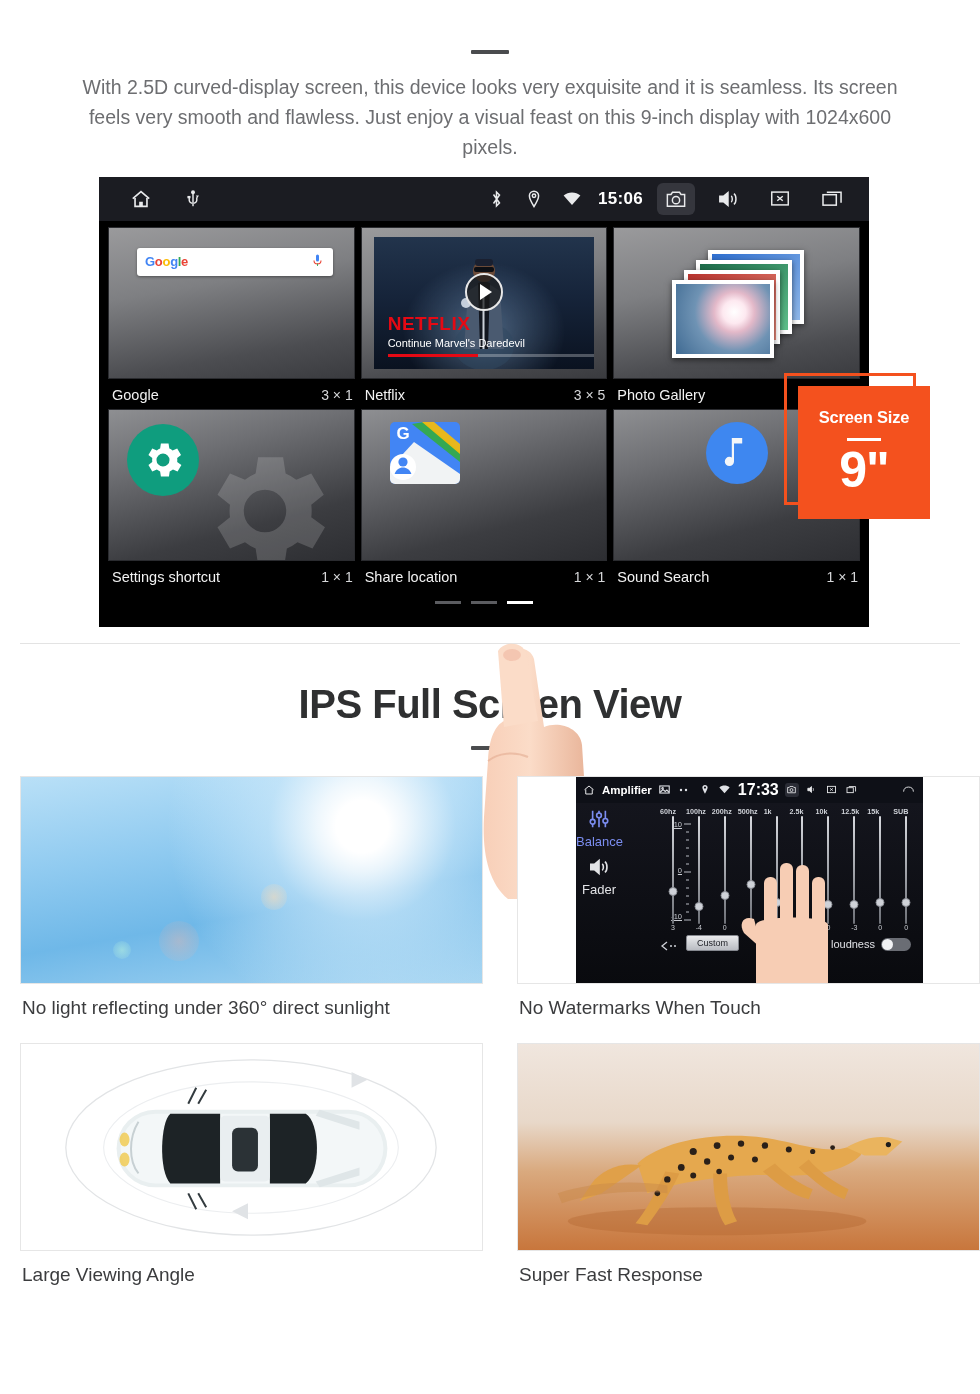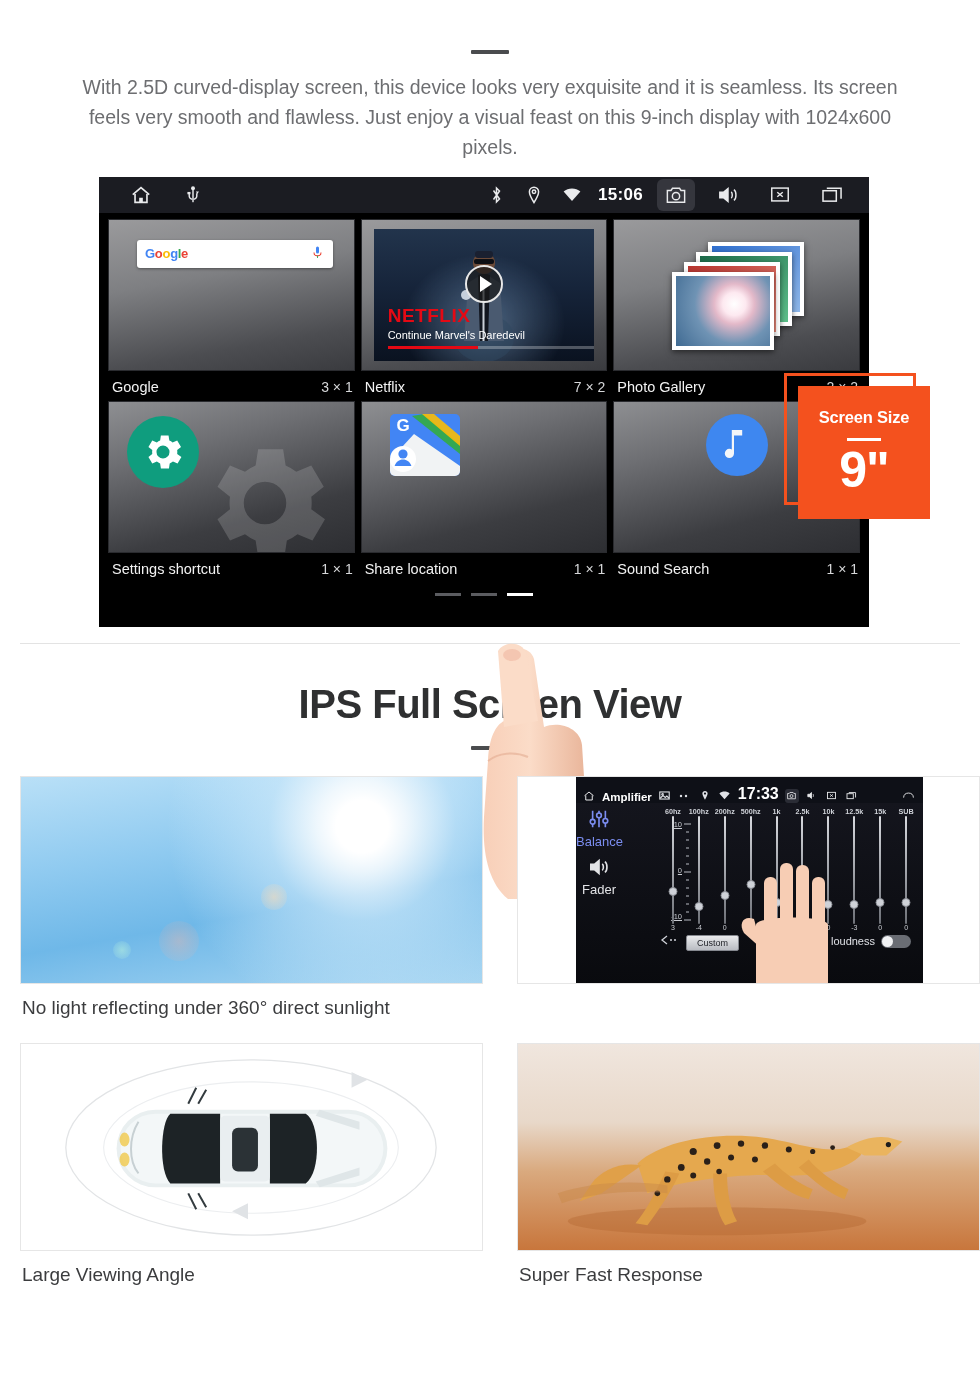--- a/index.html
+++ b/index.html
@@ -35,21 +35,21 @@
   }
 
   
   .device-wrap { position: relative; width: 980px; height: 470px; margin-top: 10px; }
   .device {
     position:absolute; left: 99px; top: 4px;
     width: 770px; height: 450px;
     background:#000; overflow:hidden;
   }
   .statusbar {
-    position:relative; height: 36px; background:#1b1c22;
+    position:relative; height: 44px; background:#1b1c22;
     display:flex; align-items:center;
   }
   .sb-left { display:flex; align-items:center; gap: 28px; padding-left: 30px; }
   .sb-right { margin-left:auto; display:flex; align-items:center; gap: 14px; padding-right: 18px; }
   .sb-ico { width:24px; height:24px; display:inline-flex; align-items:center; justify-content:center; color:#e9eaec; }
   .sb-ico svg { display:block; }
   .sb-clock { color:#fff; font-size:17px; font-weight:600; letter-spacing:0.3px; }
   .sb-btn { width:38px;height:32px;display:flex;align-items:center;justify-content:center;border-radius:6px;color:#e9eaec;}
   .sb-btn.active { background:#35363d; }
 
@@ -166,40 +166,40 @@
   .sky {
     position:absolute; inset:0;
     background:
       radial-gradient(circle at 74% 24%, #ffffff 0%, #ffffff 7%, rgba(255,255,255,.85) 12%, rgba(215,238,252,.55) 25%, rgba(150,206,244,0) 52%),
       linear-gradient(170deg,#b9e0f7 0%, #8fcaf0 35%, #6fb8e8 62%, #a8d6f2 100%);
   }
   .flare { position:absolute; border-radius:50%; }
 
   
   .amp { position:absolute; left:58px; top:0; width:347px; height:208px; background:#07080c; }
-  .amp-top { height:26px; background:#0e1017; display:flex; align-items:flex-end; padding:0 6px; gap:6px; color:#dfe1e6; }
+  .amp-top { height:26px; background:#0e1017; display:flex; align-items:center; padding:0 6px; gap:6px; color:#dfe1e6; }
   .amp-title { font-size:11.5px; font-weight:bold; color:#fff; }
   .amp-ico { width:14px;height:14px;display:inline-flex;align-items:center;justify-content:center; }
   .amp-clock { font-size:16px; color:#fff; font-weight:600; }
   .amp-body { display:flex; height:182px; background:linear-gradient(180deg,#14151d,#090a0e); }
   .amp-side { width:46px; padding-top:6px; text-align:center; }
   .amp-side .lbl { font-size:13px; color:#7b8df0; margin-top:1px; }
   .amp-side .lbl.w { color:#e2e3e6; }
   .amp-main { flex:1; position:relative; padding: 4px 4px 0 4px; }
   .freqrow { display:flex; margin-left:34px; }
-  .freqrow span { flex:1; text-align:center; font-size:7.2px; color:#cfd2d8; font-weight:bold; }
+  .freqrow span { flex:1; text-align:left; font-size:7.2px; color:#cfd2d8; font-weight:bold; }
   .eqarea { position:relative; height:108px; margin-left:34px; display:flex; }
   .eqcol { flex:1; display:flex; justify-content:center; position:relative; }
   .eqtrack { width:2px; height:100%; background:linear-gradient(180deg,#d7d9de,#6e7178); border-radius:1px; }
   .eqknob { position:absolute; width:9px;height:9px;border-radius:50%; background:#cfd2d8; border:1px solid #8b8e95; left:50%; transform:translateX(-50%); }
   .scale { position:absolute; left:0; top:4px; width:34px; height:104px; }
   .scale .s { position:absolute; right:12px; font-size:7.5px; color:#c9ccd2;text-decoration:underline; }
   .valrow { display:flex; margin-left:34px; }
   .valrow span { flex:1; text-align:center; font-size:7px; color:#c9ccd2; }
-  .amp-bottom { display:flex; align-items:flex-start; margin-left:34px; margin-top:4px; gap:8px; }
+  .amp-bottom { display:flex; align-items:flex-end; margin-left:34px; margin-top:4px; gap:8px; }
   .preset { background:linear-gradient(180deg,#e9eaec,#b9bcc2); color:#22242a; font-size:9px; padding:2px 10px; border:1px solid #85888f; border-radius:2px; }
   .loud { margin-left:auto; display:flex; align-items:center; gap:6px; color:#dfe1e6; font-size:11px; padding-right:8px;}
   .toggle { width:30px;height:13px;border-radius:7px;background:#6a6d74; position:relative; }
   .toggle::after{content:"";position:absolute;left:1px;top:1px;width:11px;height:11px;border-radius:50%;background:#f1f2f4;}
   .amp-hand { position:absolute; left:110px; top:46px; width:120px; height:165px; }
 
   
   .desert { position:absolute; inset:0; background:linear-gradient(180deg,#f0e6de 0%, #e8d8c9 38%, #d9a97e 62%, #c8763c 100%); }
 
   
@@ -321,21 +321,21 @@
                     <circle cx="18" cy="52" r="5" fill="#dfe8f2" opacity=".85"></circle>
                   </svg>
                   <div class="nfx-play"></div>
                   <div class="nfx-logo">NETFLIX</div>
                   <div class="nfx-sub">Continue Marvel's Daredevil</div>
                   <div class="nfx-bar"></div>
                 </div>
               </div>
               <div class="tilebar">
                 <span>Netflix</span>
-                <span class="sz">7 × 2</span>
+                <span class="sz">3 × 5</span>
               </div>
             </div>
 
             <div class="cell">
               <div class="tile">
                 <div class="photos">
                   <div class="ph" style="left:36px;top:0;">
                       <div style="background:linear-gradient(140deg,#2f6fd0,#8fb8ea)"></div>
                     </div>
                   <div class="ph" style="left:24px;top:10px;">
@@ -641,20 +641,21 @@
                     <rect x="64" y="16" width="13" height="72" rx="6"></rect>
                     <rect x="80" y="28" width="13" height="60" rx="6"></rect>
                     <path d="M22 70 C12 66 6 74 12 84 L30 100 Z"></path>
                     <path d="M24 76 C24 66 96 66 96 76 L96 132 C96 152 82 164 62 164 C40 164 24 152 24 132 Z"></path>
                   </g>
                 </svg>
               </div>
             </div>
           </div>
         </div>
+        <div class="card-cap">No Watermarks When Touch</div>
       </div>
 
       <div class="card">
         <div class="card-img">
           <div class="carbg"></div>
           <svg viewBox="0 0 463 208" style="position:absolute;inset:0">
             <ellipse cx="231" cy="104" rx="186" ry="88" fill="none" stroke="#e2e4e6" stroke-width="1.3"></ellipse>
             <ellipse cx="231" cy="104" rx="148" ry="66" fill="none" stroke="#eceef0" stroke-width="1.1"></ellipse>
             <polygon points="332,28 348,36 332,44" fill="#e0e3e6"></polygon>
             <polygon points="228,176 212,168 228,160" fill="#e0e3e6"></polygon>

